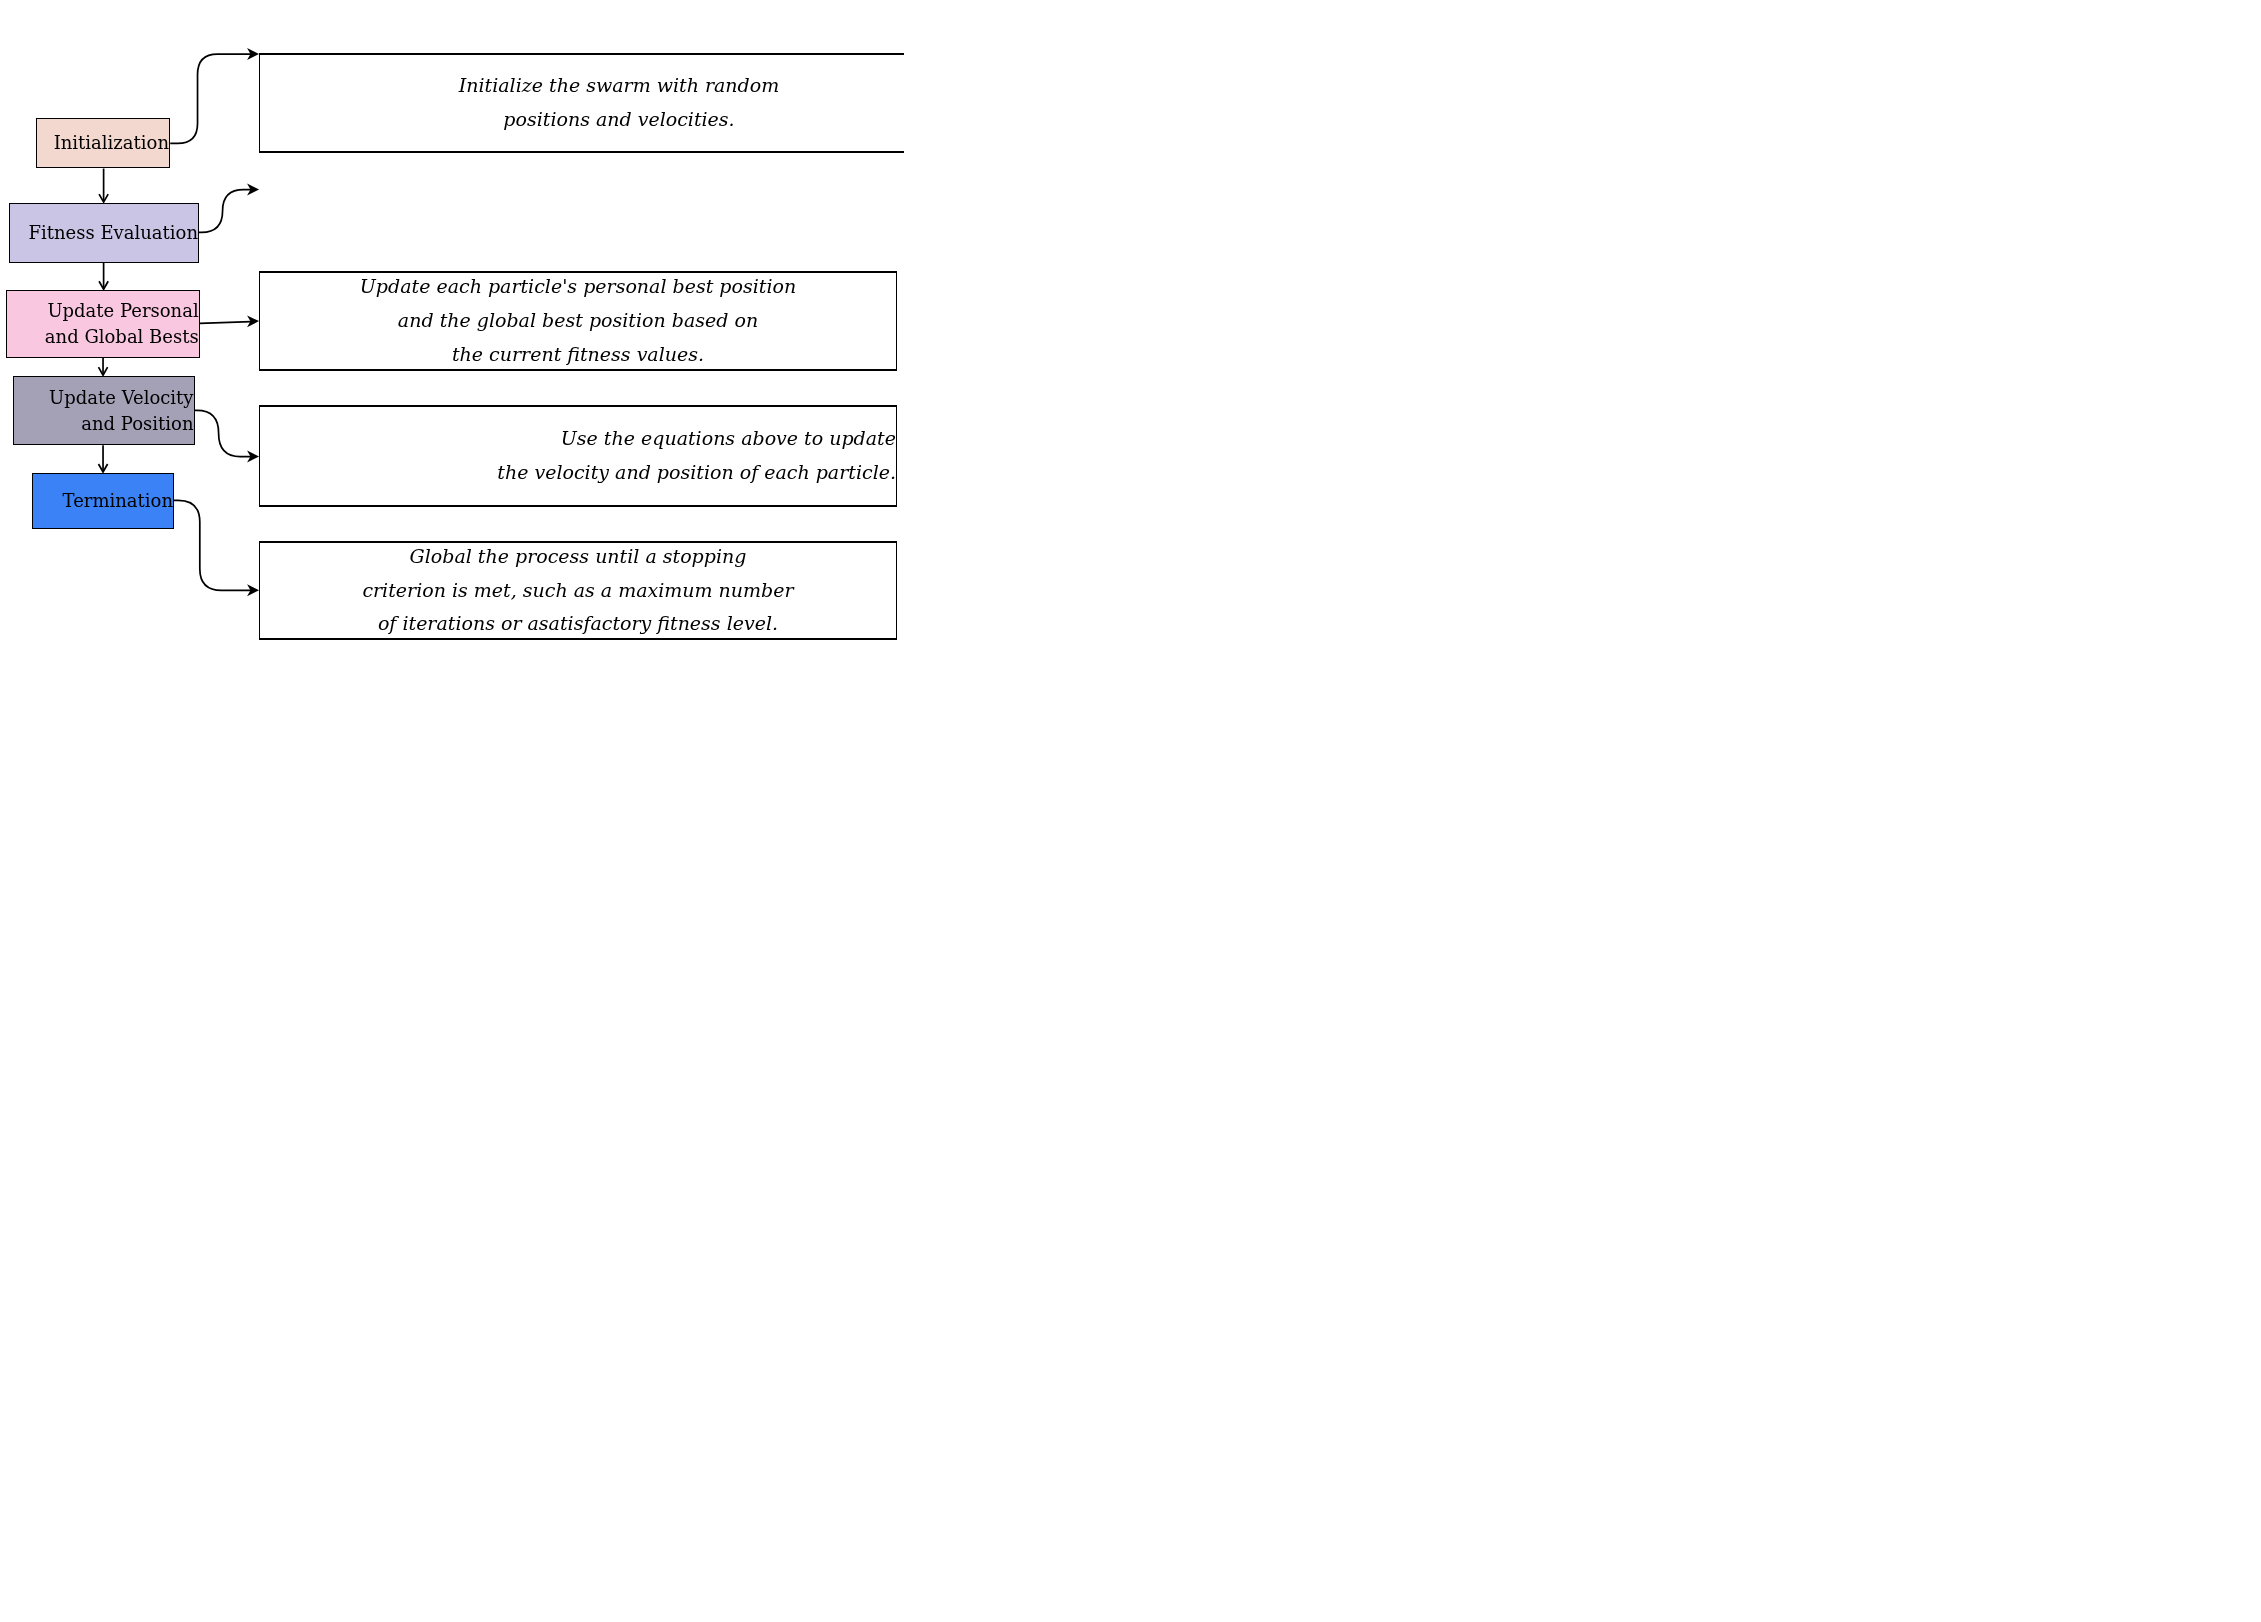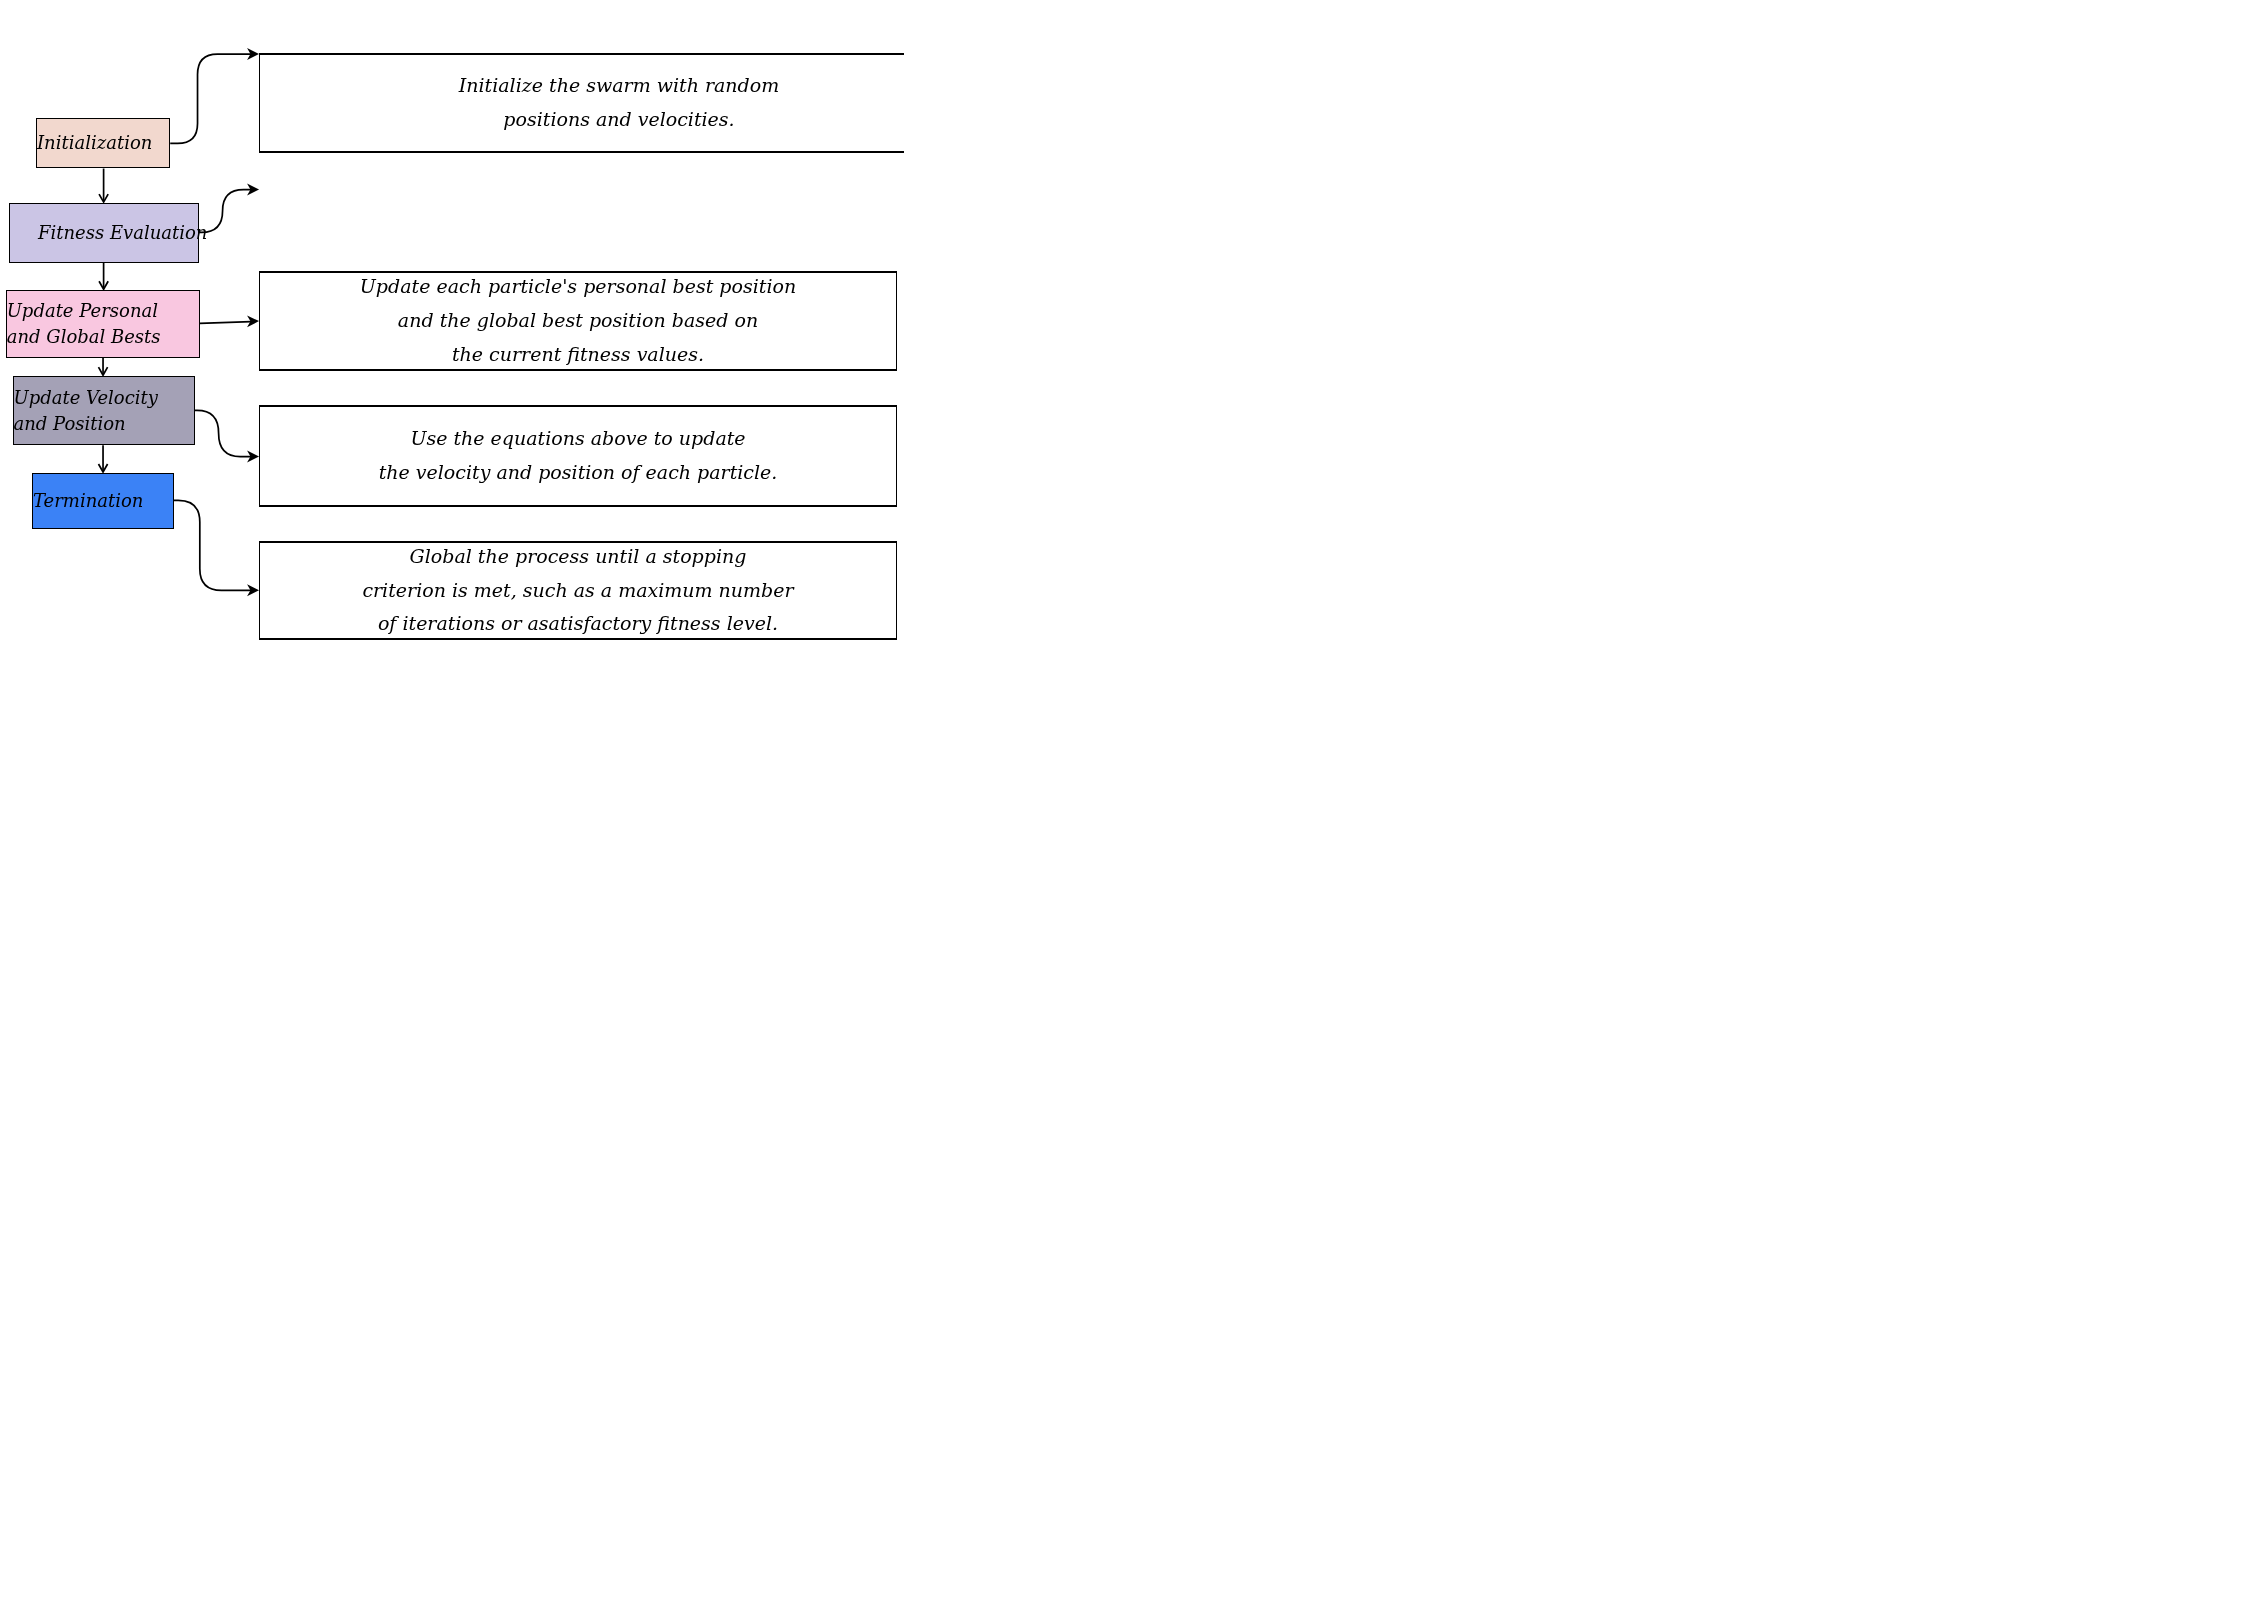--- a/index.html
+++ b/index.html
@@ -20,23 +20,22 @@
     left: 0; top: 0;
     width: 904px;
     height: 649px;
   }
   .stage-box {
     position: absolute;
     border: 1.7px solid #000000;
     box-sizing: border-box;
     display: flex;
     flex-direction: column;
-    align-items: flex-start;
+    align-items: flex-end;
     justify-content: center;
-    font-style: italic;
     font-size: 18px;
     line-height: 1.42;
     color: #000000;
     text-align: center;
     white-space: nowrap;
   }
   .desc-box {
     position: absolute;
     border: 1.1px solid #000000;
     border-top-width: 2.3px;
@@ -57,21 +56,21 @@
   
   #stage-initialization { left: 36px;  top: 118px; width: 134px; height: 50px;  }
   #stage-fitness        { left: 9px;  top: 203px; width: 190px; height: 60px; }
   #stage-bests          { left: 5.7px;  top: 290px; width: 194px; height: 68px; }
   #stage-velocity       { left: 12.5px;  top: 376px; width: 182px; height: 69px; }
   #stage-termination    { left: 32px;  top: 473px; width: 142px; height: 56px;  }
   
   #desc-initialization  { left: 259px; top: 4.6px;   width: 720px; height: 100px; margin-top: 48px; }
   #desc-fitness         { left: 259px; top: 138px; width: 638px; height: 103px; }
   #desc-bests           { left: 259px; top: 271px; width: 638px; height: 100px; }
-  #desc-velocity        { left: 259px; top: 405px; width: 638px; height: 102px; }
+  #desc-velocity        { left: 259px; top: 405px; width: 638px; height: 102px; align-items: flex-end; }
   #desc-termination     { left: 259px; top: 541px; width: 638px; height: 99px; }
   .line { display: block; }
 </style>
 </head>
 <body>
 
 <div id="canvas">
 
   <svg id="arrow-layer" viewBox="0 0 1588 1140" xmlns="http://www.w3.org/2000/svg" fill="none" stroke="#000000" stroke-width="3">
 

